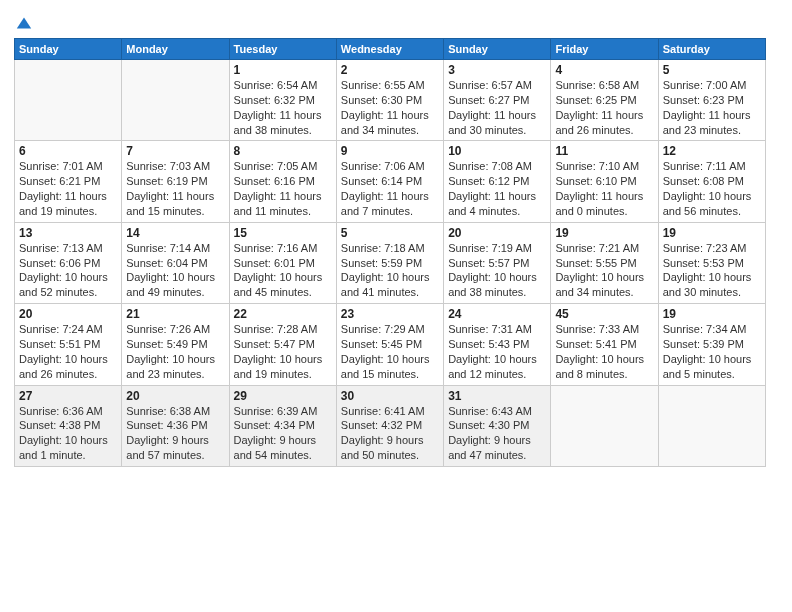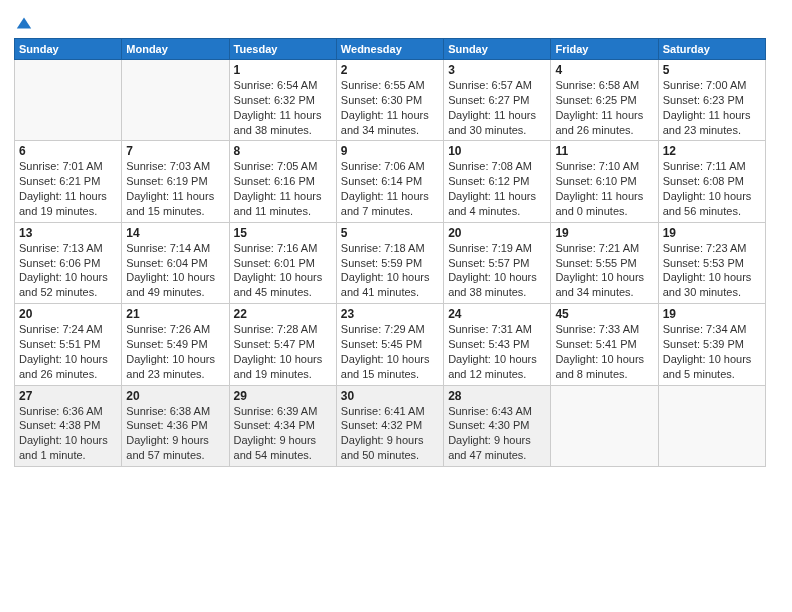--- a/index.html
+++ b/index.html
@@ -251,21 +251,21 @@
           </td>
           <td>
             <span class="day-num">29</span>
             <div class="day-info">Sunrise: 6:39 AM<br>Sunset: 4:34 PM<br>Daylight: 9 hours and 54 minutes.</div>
           </td>
           <td>
             <span class="day-num">30</span>
             <div class="day-info">Sunrise: 6:41 AM<br>Sunset: 4:32 PM<br>Daylight: 9 hours and 50 minutes.</div>
           </td>
           <td>
-            <span class="day-num">28</span>
+            <span class="day-num">31</span>
             <div class="day-info">Sunrise: 6:43 AM<br>Sunset: 4:30 PM<br>Daylight: 9 hours and 47 minutes.</div>
           </td>
           <td class="empty-cell"></td>
           <td class="empty-cell"></td>
         </tr>
       </tbody>
   </table>
 </div>
 
 </body></html>

